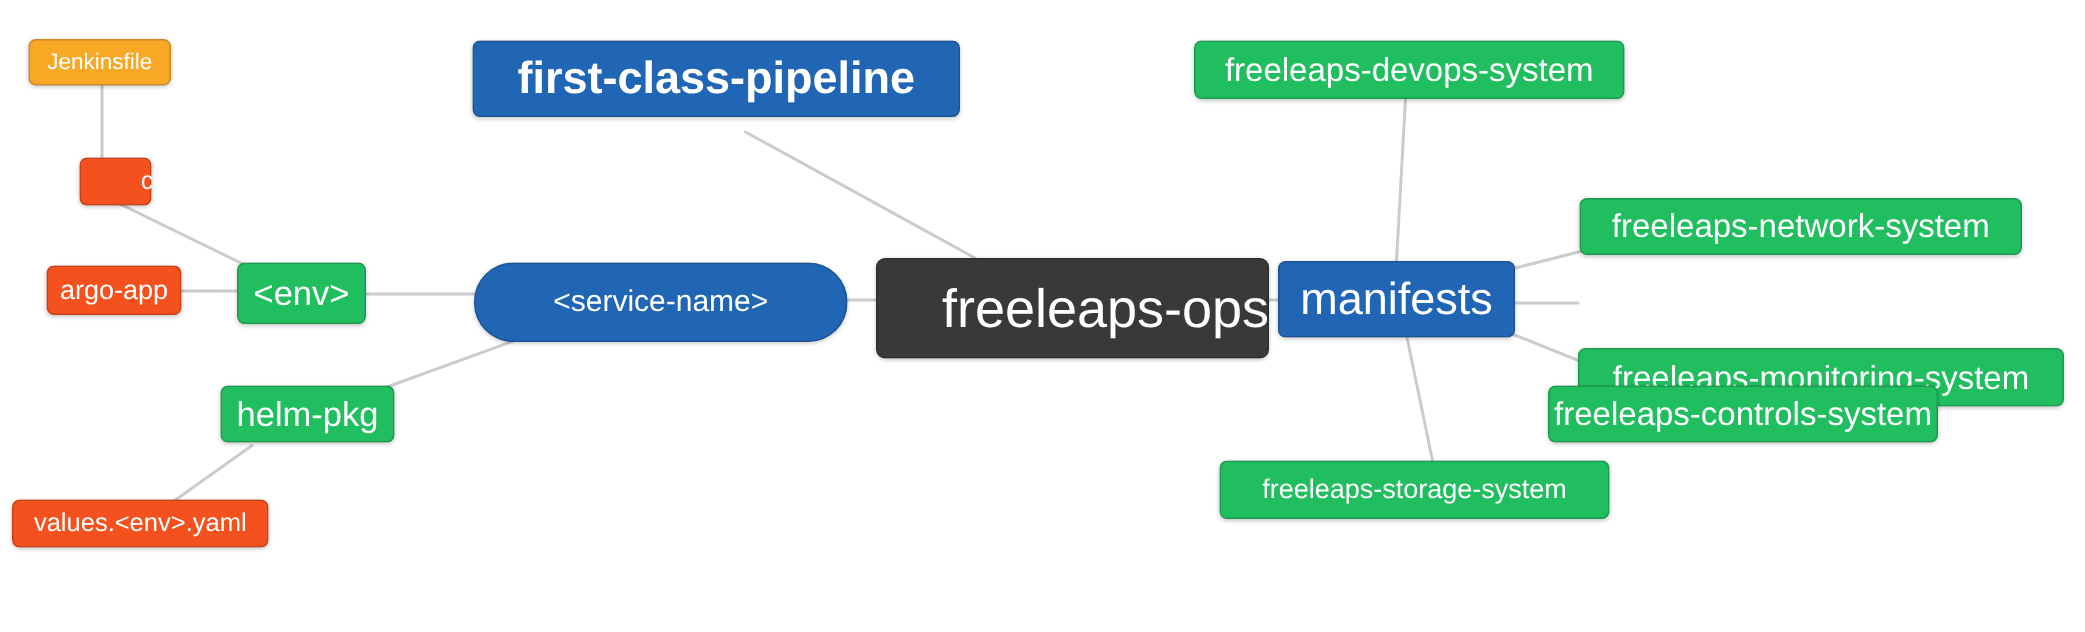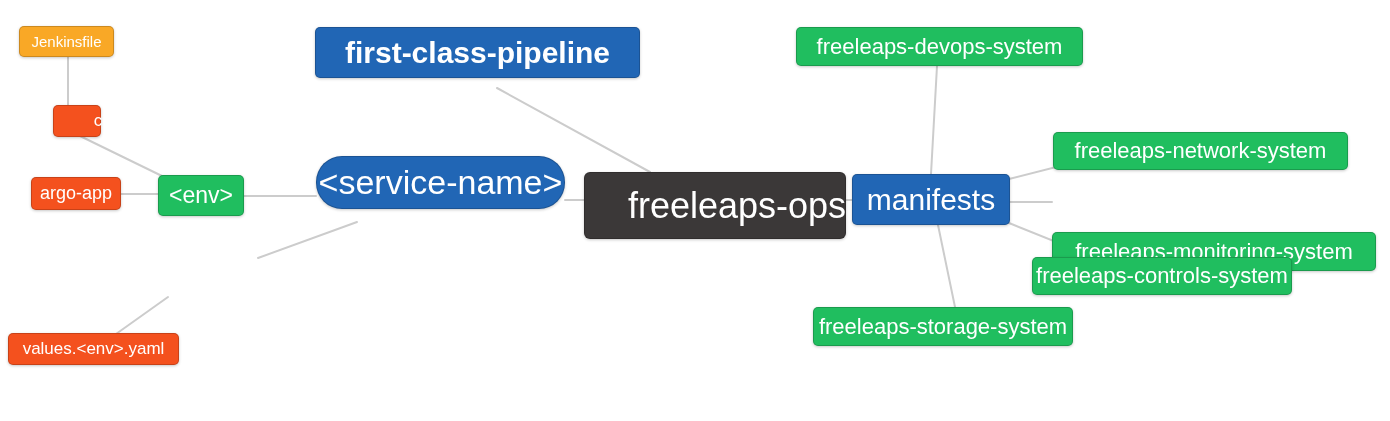--- a/index.html
+++ b/index.html
@@ -42,28 +42,28 @@
   .node.orange { background: var(--c-leaf_orange, #F9A826); }
 
   
   .n-jenkinsfile        { left:19px;   top:26px;  width:95px;  height:31px; font-size:15px; }
   .n-ci                 { left:53px;   top:105px; width:26px;  height:32px; font-size:17px;padding-left:46px; }
   .n-argo_app           { left:31px;   top:177px; width:90px;  height:33px; font-size:18px; }
   .n-env                { left:158px;  top:175px; width:86px;  height:41px; font-size:23px; }
   .n-helm_pkg           { left:147px;  top:257px; width:116px; height:38px; font-size:23px; }
   .n-values_yaml        { left:8px;    top:333px; width:171px; height:32px; font-size:17px;text-align:right; }
   .n-first_class_pipeline { left:315px; top:27px; width:325px; height:51px; font-size:30px;font-weight:bold; }
-  .n-service_name       { left:316px;  top:156px; width:249px; height:53px; font-size:34px;border-radius:26px; }
+  .n-service_name       { left:316px;  top:175px; width:249px; height:53px; font-size:20px;border-radius:26px; }
   .n-freeleaps_ops      { left:584px;  top:172px; width:262px; height:67px; font-size:36px; border-radius:6px; }
   .n-manifests          { left:852px;  top:174px; width:158px; height:51px; font-size:30px; }
   .n-devops_system      { left:796px;  top:27px;  width:287px; height:39px; font-size:22px; }
   .n-network_system     { left:1053px; top:112px; width:295px; height:38px; font-size:22px;margin-top:20px; }
   .n-monitoring_system  { left:1052px; top:184px; width:324px; height:39px; font-size:22px;margin-top:48px; }
   .n-controls_system    { left:1032px; top:257px; width:260px; height:38px; font-size:22px; }
-  .n-storage_system     { left:813px;  top:307px; width:260px; height:39px; font-size:22px; }
+  .n-storage_system     { left:813px;  top:307px; width:260px; height:39px; font-size:18px; }
 </style>
 </head>
 <body>
 
 <div class="canvas">
 
   <svg class="edge-layer" viewBox="0 0 1390 421" xmlns="http://www.w3.org/2000/svg">
     <line x1="68" y1="57" x2="68" y2="106"></line>
     <line x1="80" y1="136" x2="162" y2="176"></line>
     <line x1="121" y1="194" x2="158" y2="194"></line>
@@ -77,20 +77,21 @@
     <line x1="1009" y1="179" x2="1119" y2="151"></line>
     <line x1="1009" y1="202" x2="1052" y2="202"></line>
     <line x1="1009" y1="223" x2="1096" y2="258"></line>
     <line x1="938" y1="225" x2="955" y2="307"></line>
   </svg>
 
   <div class="node orange n-jenkinsfile">Jenkinsfile</div>
   <div class="node red n-ci">ci</div>
   <div class="node red n-argo_app">argo-app</div>
   <div class="node green n-env">&lt;env&gt;</div>
+  <div class="node green n-helm_pkg">helm-pkg</div>
   <div class="node red n-values_yaml">values.&lt;env&gt;.yaml</div>
   <div class="node blue n-first_class_pipeline">first-class-pipeline</div>
   <div class="node blue n-service_name">&lt;service-name&gt;</div>
   <div class="node dark n-freeleaps_ops">freeleaps-ops</div>
   <div class="node blue n-manifests">manifests</div>
   <div class="node green n-devops_system">freeleaps-devops-system</div>
   <div class="node green n-network_system">freeleaps-network-system</div>
   <div class="node green n-monitoring_system">freeleaps-monitoring-system</div>
   <div class="node green n-controls_system">freeleaps-controls-system</div>
   <div class="node green n-storage_system">freeleaps-storage-system</div>

